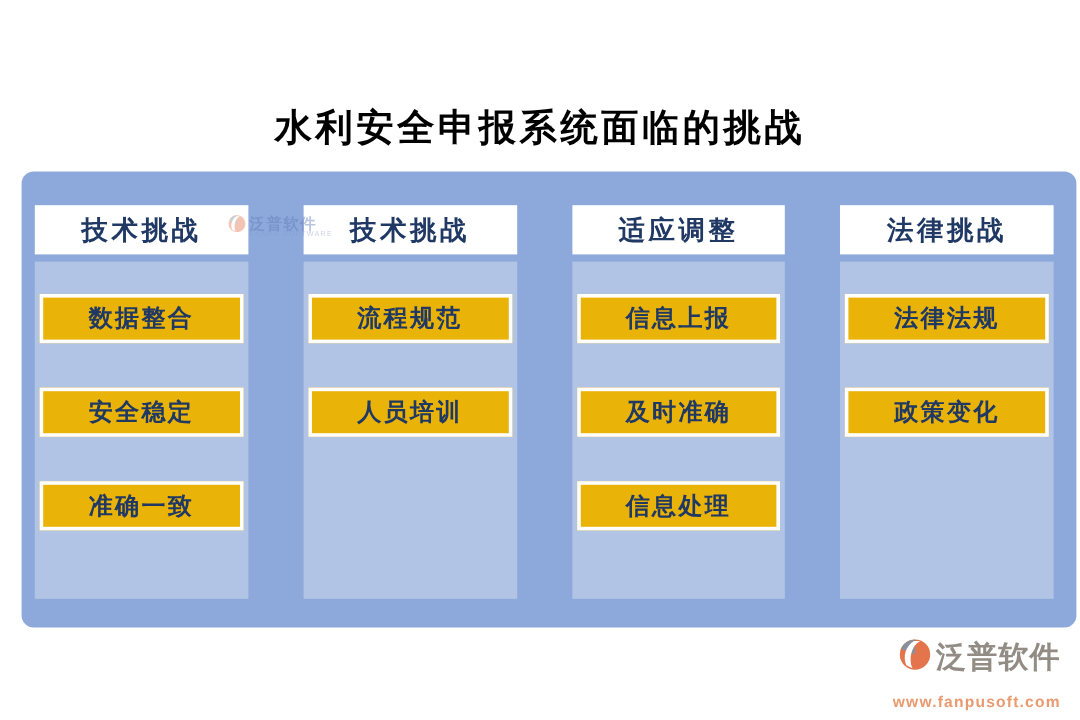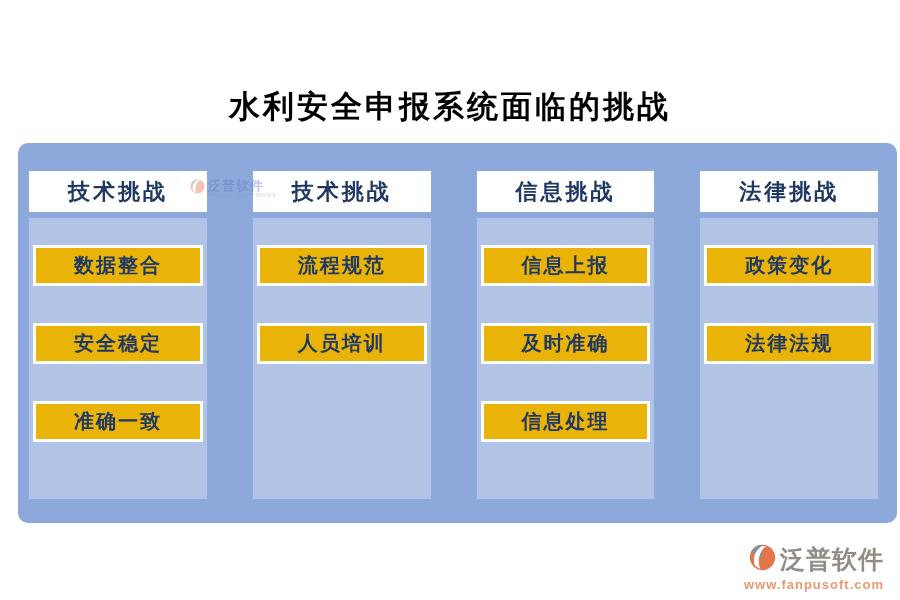--- a/index.html
+++ b/index.html
@@ -106,21 +106,21 @@
     justify-content: flex-end;
   }
   .brand-name {
     font-size: 25px;
     font-weight: bold;
     letter-spacing: 1px;
     color: #928c85;
     font-family: "Liberation Sans", sans-serif;
   }
   .brand-url {
-    margin-top: 1px;
+    margin-top: 13px;
     font-size: 13px;
     font-weight: bold;
     letter-spacing: 1px;
     color: #e89a70;
     font-family: "Liberation Sans", sans-serif;
   }
 </style>
 </head>
 <body>
 
@@ -139,33 +139,33 @@
 
   <div class="column">
     <div class="col-header">技术挑战</div>
     <div class="col-body">
       <div class="item">流程规范</div>
       <div class="item">人员培训</div>
     </div>
   </div>
 
   <div class="column">
-    <div class="col-header">信息挑战</div>
+    <div class="col-header">适应调整</div>
     <div class="col-body">
       <div class="item">信息上报</div>
       <div class="item">及时准确</div>
       <div class="item">信息处理</div>
     </div>
   </div>
 
   <div class="column">
     <div class="col-header">法律挑战</div>
     <div class="col-body">
+      <div class="item">法律法规</div>
       <div class="item">政策变化</div>
-      <div class="item">法律法规</div>
     </div>
   </div>
 
 </div>
 
 <div class="watermark">
   <span>
     <svg width="15" height="15" viewBox="0 0 32 32">
       <circle cx="16" cy="16" r="15" fill="#e4744c"></circle>
       <path d="M16 16 L16 1 A15 15 0 0 0 2.2 10.2 Z" fill="#87919e"></path>

